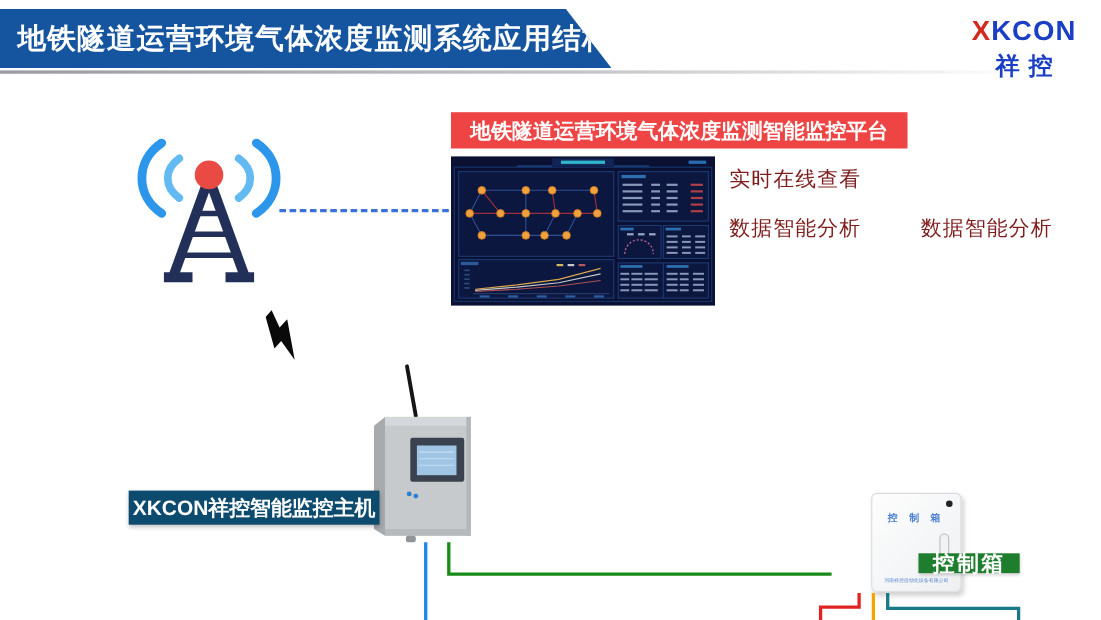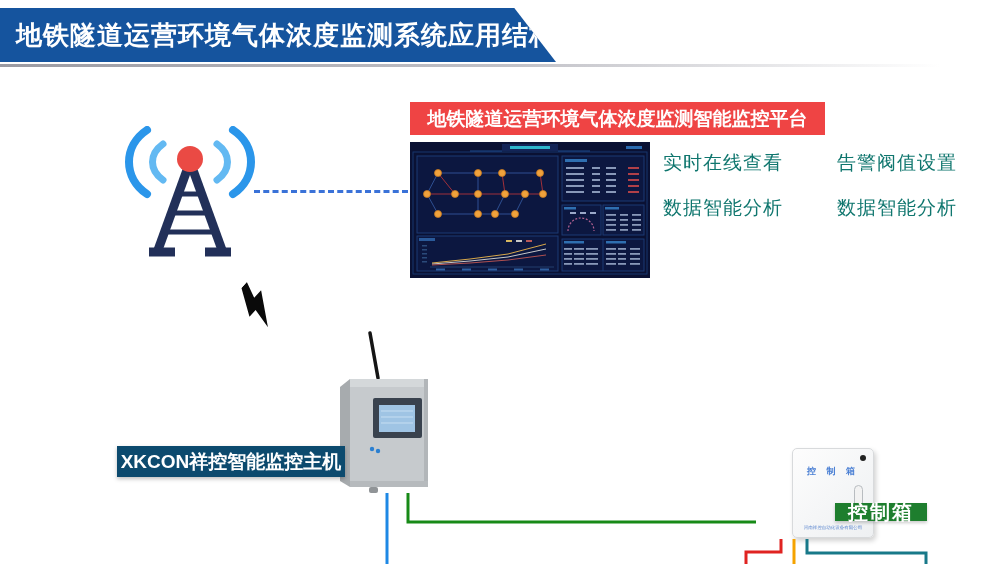--- a/index.html
+++ b/index.html
@@ -31,21 +31,21 @@
   .lightning { position:absolute; left:228px; top:276px; width:58px; height:58px;
                transform:rotate(-48deg); display:flex; align-items:center; justify-content:center; }
 
   
   .platform-header { position:absolute; left:410px; top:102px; width:415px; height:33px; background:#ef4444;
                      display:flex; align-items:center; justify-content:center; }
   .platform-header span { color:#fff; font-size:19px; font-weight:bold; white-space:nowrap; }
   .dashboard { position:absolute; left:410px; top:142px; width:240px; height:136px; }
   .features { position:absolute; left:663px; top:150px; width:330px; }
   .feature-row { display:flex; gap:24px; margin-bottom:19px; }
-  .feature-cell { width:150px; font-size:19px; color:#0f766e; white-space:nowrap; letter-spacing:1px; }
+  .feature-cell { width:150px; font-size:19px; color:#7f1d1d; white-space:nowrap; letter-spacing:1px; }
 
   
   .host-device { position:absolute; left:336px; top:331px; width:100px; height:163px; }
   .host-label { position:absolute; left:117px; top:446px; width:228px; height:31px; background:#0c4a6e;
                 display:flex; align-items:center; justify-content:center;
                 box-shadow:0 2px 4px rgba(0,0,0,0.25); }
   .host-label span { color:#fff; font-size:19px; font-weight:bold; white-space:nowrap; }
 
   
   .control-box { position:absolute; left:756px; top:448px; width:82px; height:90px;
@@ -70,20 +70,24 @@
 </head>
 <body>
 
 <div id="stage">
 
   <div class="banner">
     <div class="banner-title">地铁隧道运营环境气体浓度监测系统应用结构图</div>
   </div>
   <div class="banner-rule"></div>
 
+  <div class="logo">
+    <div class="logo-brand"><span class="red-x">X</span><span>KCON</span></div>
+    <div class="logo-cn">祥控</div>
+  </div>
 
   <svg class="antenna" viewBox="0 0 190 140">
     <g fill="none" stroke-linecap="round">
       <path d="M52 4 C 28 20 28 52 52 68" stroke="#2b96ea" stroke-width="8"></path>
       <path d="M68 18 C 54 28 54 44 68 54" stroke="#63b9f2" stroke-width="7"></path>
       <path d="M138 4 C 162 20 162 52 138 68" stroke="#2b96ea" stroke-width="8"></path>
       <path d="M122 18 C 136 28 136 44 122 54" stroke="#63b9f2" stroke-width="7"></path>
     </g>
     <g stroke="#223059" fill="none">
       <path d="M92 44 L63 124" stroke-width="9"></path>
@@ -244,21 +248,20 @@
         <rect x="220" y="116" width="10" height="1.8"></rect>
       <rect x="196" y="121" width="10" height="1.8"></rect>
         <rect x="208" y="121" width="8" height="1.8"></rect>
         <rect x="220" y="121" width="10" height="1.8"></rect>
     </g>
   </svg>
 
   <div class="features">
     <div class="feature-row">
       <div class="feature-cell">实时在线查看</div>
-      <div class="feature-cell">告警阀值设置</div>
     </div>
     <div class="feature-row">
       <div class="feature-cell">数据智能分析</div>
       <div class="feature-cell">数据智能分析</div>
     </div>
   </div>
 
   <svg class="host-device" viewBox="0 0 100 163">
     <path d="M34 2 L42 47" stroke="#151515" stroke-width="3.5" stroke-linecap="round"></path>
     <polygon points="4,56 14,48 14,156 4,150" fill="#a7abae"></polygon>

